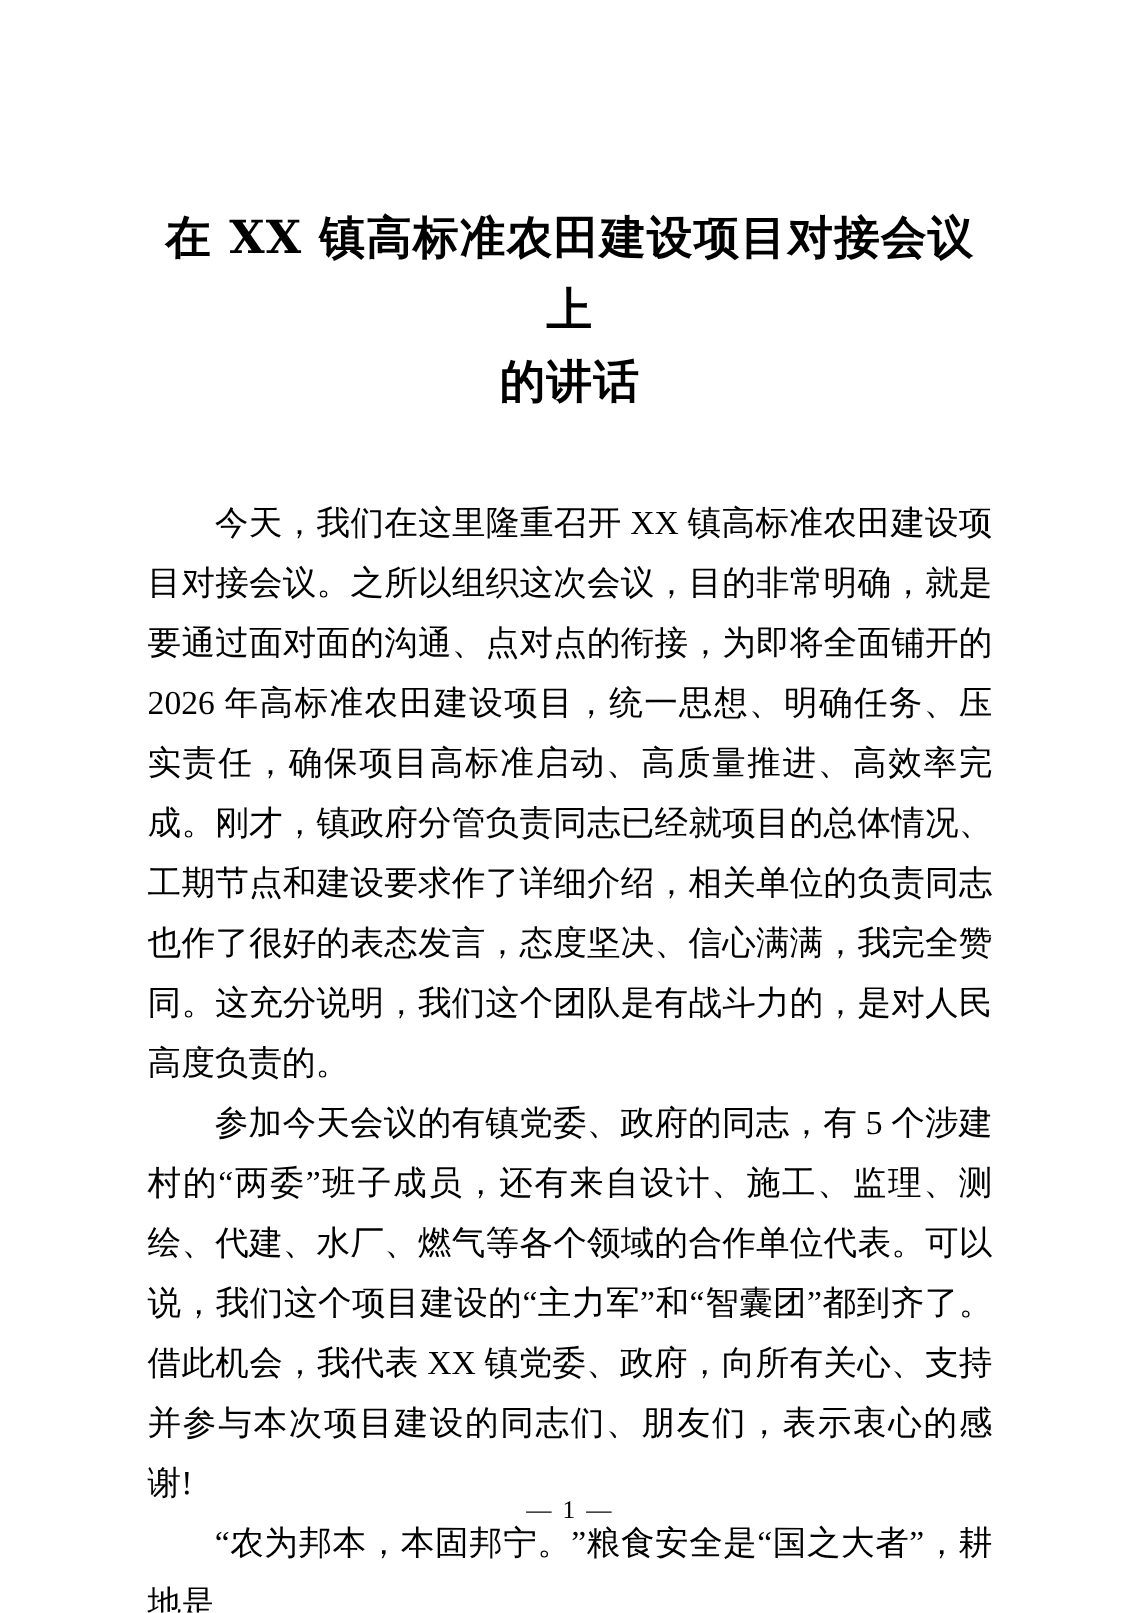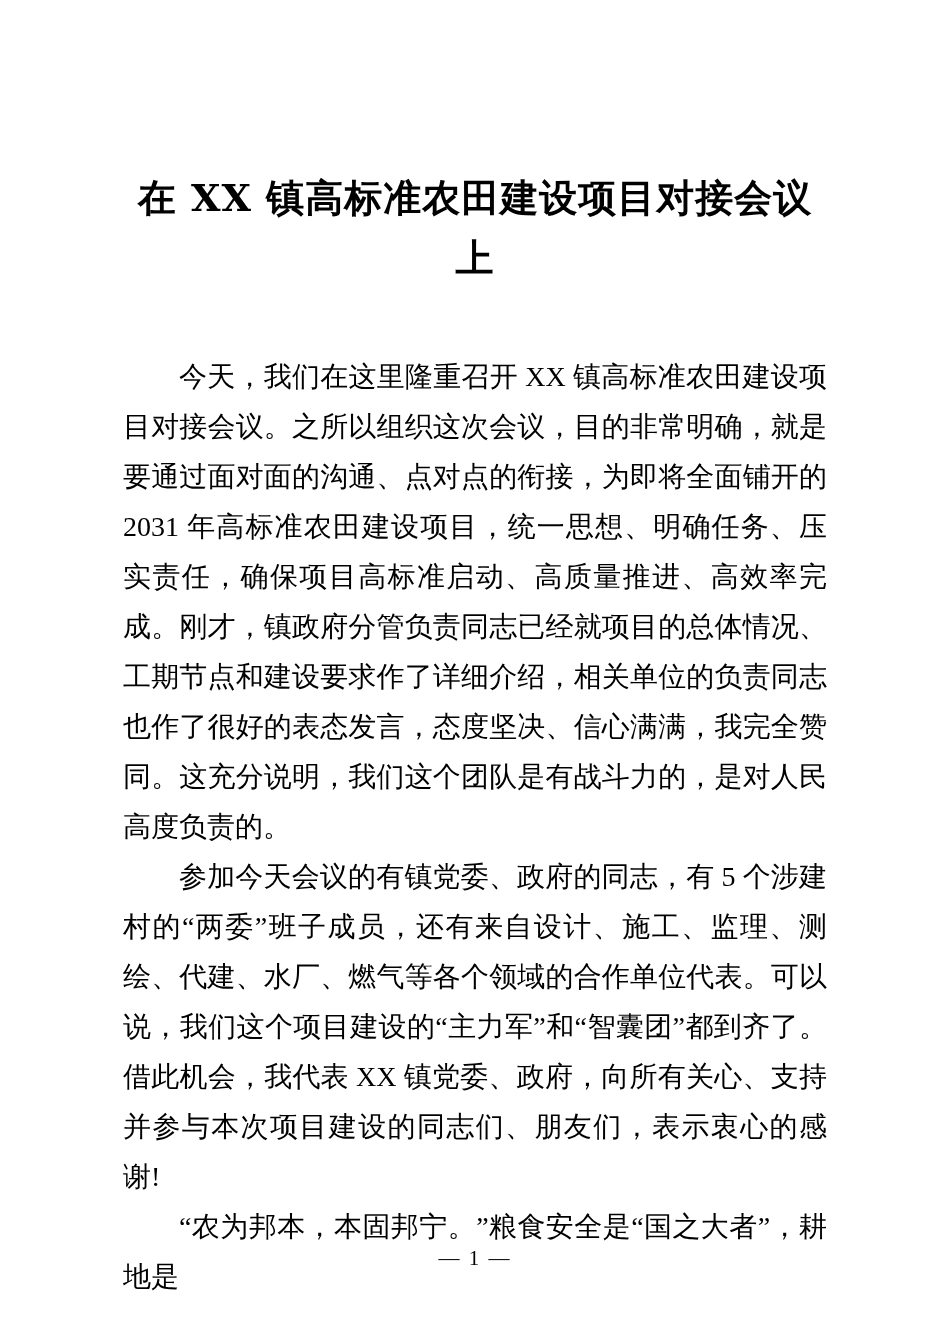--- a/index.html
+++ b/index.html
@@ -61,23 +61,24 @@
       letter-spacing: 2px;
     }
   </style>
 </head>
 <body>
 
 <div class="page">
 
   <h1 class="doc-title">
     <span class="title-line">在 XX 镇高标准农田建设项目对接会议上</span>
+    <span class="title-line">的讲话</span>
   </h1>
 
   <div class="doc-body">
-    <p class="para">今天，我们在这里隆重召开 XX 镇高标准农田建设项目对接会议。之所以组织这次会议，目的非常明确，就是要通过面对面的沟通、点对点的衔接，为即将全面铺开的 2031 年高标准农田建设项目，统一思想、明确任务、压实责任，确保项目高标准启动、高质量推进、高效率完成。刚才，镇政府分管负责同志已经就项目的总体情况、工期节点和建设要求作了详细介绍，相关单位的负责同志也作了很好的表态发言，态度坚决、信心满满，我完全赞同。这充分说明，我们这个团队是有战斗力的，是对人民高度负责的。</p>
+    <p class="para">今天，我们在这里隆重召开 XX 镇高标准农田建设项目对接会议。之所以组织这次会议，目的非常明确，就是要通过面对面的沟通、点对点的衔接，为即将全面铺开的 2026 年高标准农田建设项目，统一思想、明确任务、压实责任，确保项目高标准启动、高质量推进、高效率完成。刚才，镇政府分管负责同志已经就项目的总体情况、工期节点和建设要求作了详细介绍，相关单位的负责同志也作了很好的表态发言，态度坚决、信心满满，我完全赞同。这充分说明，我们这个团队是有战斗力的，是对人民高度负责的。</p>
     <p class="para">参加今天会议的有镇党委、政府的同志，有 5 个涉建村的“两委”班子成员，还有来自设计、施工、监理、测绘、代建、水厂、燃气等各个领域的合作单位代表。可以说，我们这个项目建设的“主力军”和“智囊团”都到齐了。借此机会，我代表 XX 镇党委、政府，向所有关心、支持并参与本次项目建设的同志们、朋友们，表示衷心的感谢!</p>
     <p class="para">“农为邦本，本固邦宁。”粮食安全是“国之大者”，耕地是</p>
   </div>
 
   <div class="page-footer">— 1 —</div>
 
 </div>
 
 </body></html>

